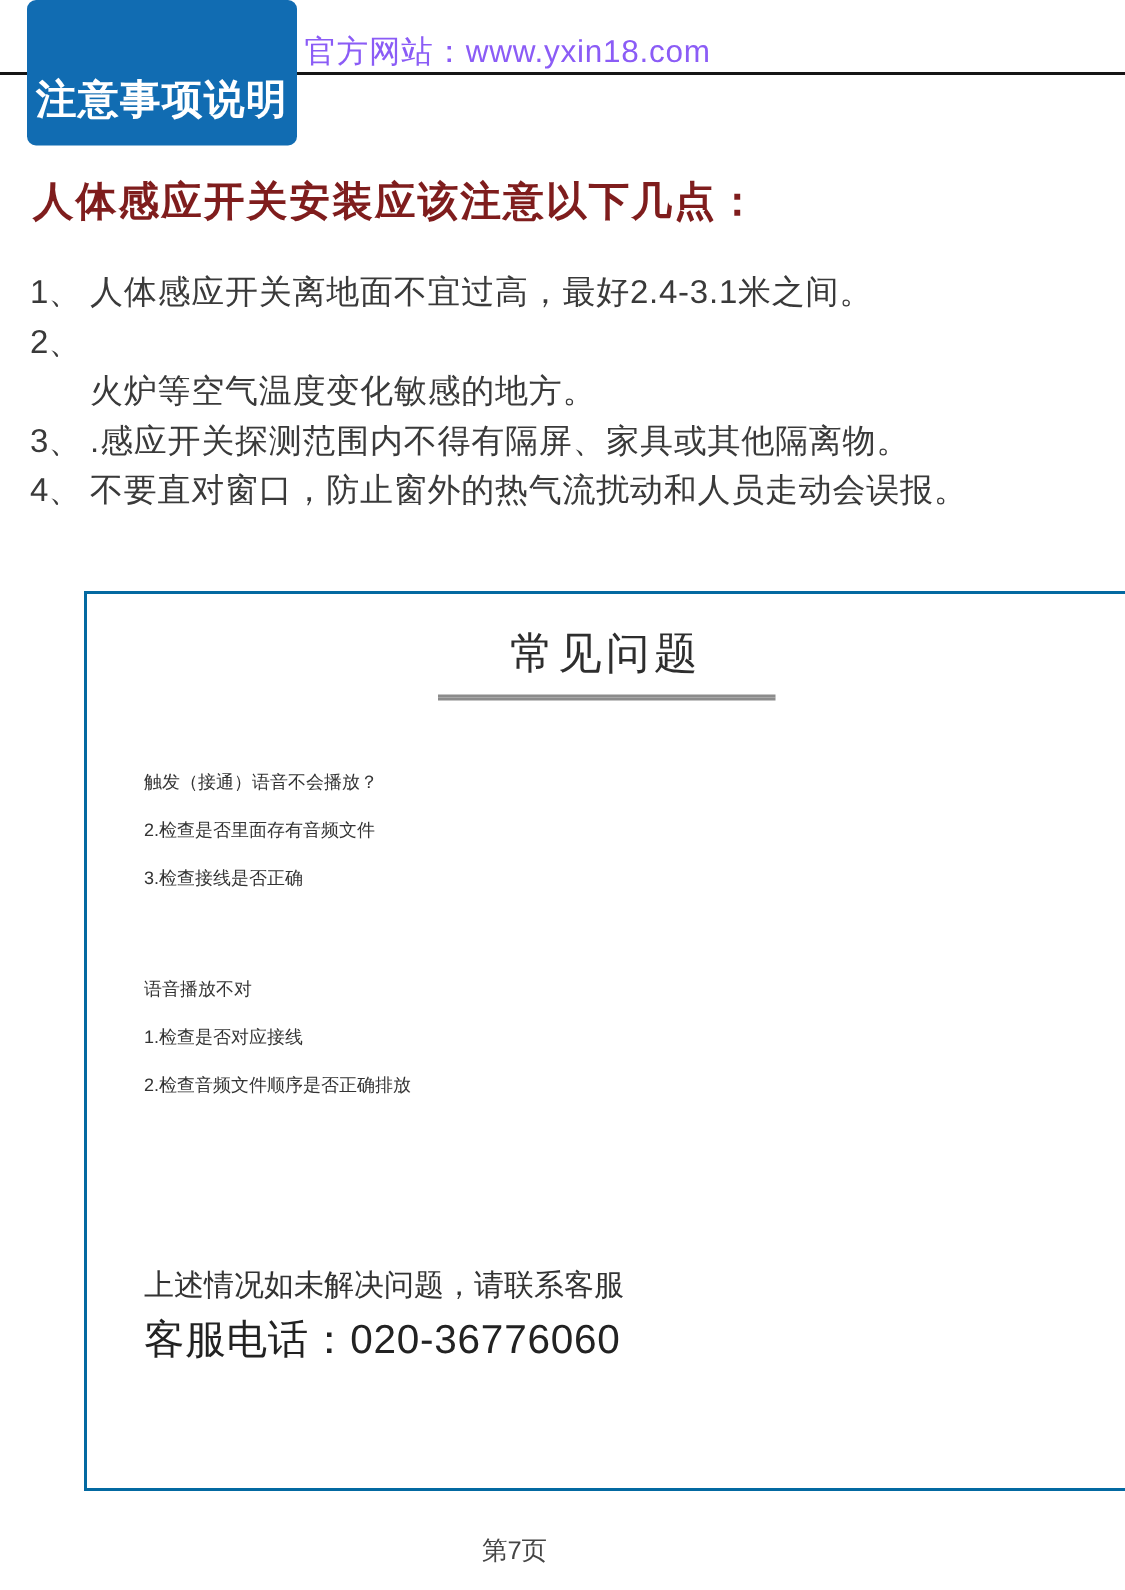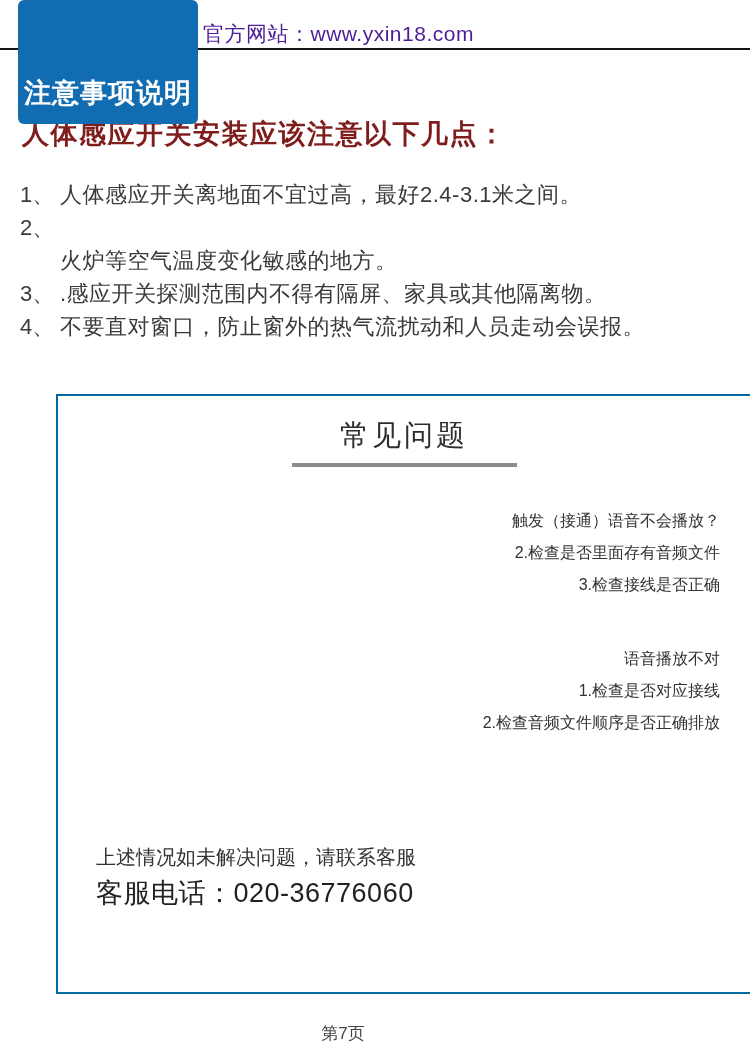--- a/index.html
+++ b/index.html
@@ -10,32 +10,32 @@
     font-family:"Liberation Sans","DejaVu Sans",sans-serif;
     color:#1a1a1a;
     overflow:hidden;
   }
   .top-rule {
     position:absolute; top:48px; left:0;
     width:750px; height:2px; background:#151515;
   }
   .badge {
     position:absolute; top:0; left:18px;
-    width:180px; height:124px;
+    width:180px; height:97px;
     background:#116cb2; border-radius:6px;
     display:flex; align-items:flex-end; justify-content:center;
     padding-bottom:13px; z-index:2;
   }
   .badge span {
     color:#ffffff; font-size:27px; font-weight:bold; letter-spacing:1px;
     white-space:nowrap;
   }
   .website {
     position:absolute; top:20px; left:203px;
-    font-size:21px; color:#4c1d95; letter-spacing:0.5px;
+    font-size:21px; color:#8b5cf6; letter-spacing:0.5px;
   }
   .heading {
     position:absolute; top:116px; left:22px;
     font-size:27px; font-weight:bold; color:#7f1d1d; letter-spacing:1.5px;
     white-space:nowrap;
   }
   .notes {
     position:absolute; top:178px; left:20px; width:710px;
     list-style:none;
     font-size:22px; color:#3a3a3a; line-height:33px;
@@ -53,21 +53,21 @@
     margin-top:20px;
     text-align:center;
     font-size:29px; font-weight:normal; color:#2e2e2e; letter-spacing:3px;
   }
   .faq-divider {
     width:225px; height:4px;
     margin:7px auto 0;
     border-top:2px solid #8c8c8c;
     border-bottom:2px solid #8c8c8c;
   }
-  .qa { padding-left:38px; padding-right:30px; font-size:16px; color:#333333; line-height:32px;text-align:right; }
+  .qa { padding-left:38px; padding-right:30px; font-size:12px; color:#333333; line-height:32px; }
   .qa-1 { margin-top:38px; }
   .qa-2 { margin-top:42px; }
   .contact { padding-left:38px; margin-top:102px; }
   .contact-note { font-size:20px; color:#333333; line-height:32px; }
   .contact-phone { font-size:27px; color:#222222; line-height:36px; margin-top:2px; letter-spacing:0.5px; }
   .page-footer {
     position:absolute; top:1022px; left:0; width:686px;
     text-align:center; font-size:17px; color:#454545;
   }
 </style>

